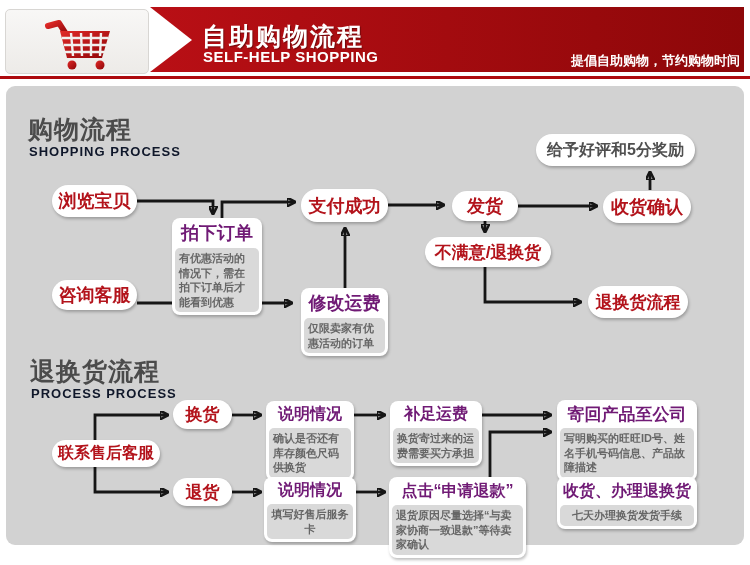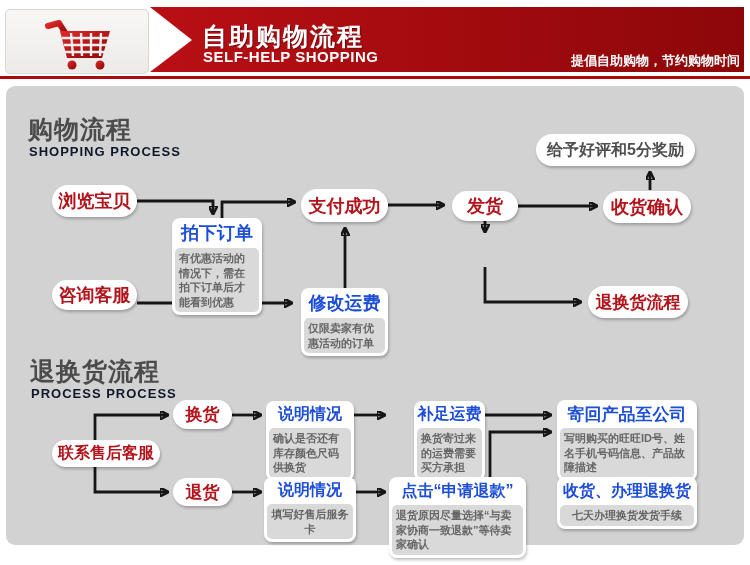--- a/index.html
+++ b/index.html
@@ -25,21 +25,21 @@
   .panel{position:absolute;left:6px;top:86px;width:738px;height:459px;background:#d2d2d2;border-radius:9px;}
   .sec-cn{position:absolute;font-size:25px;font-weight:bold;color:#4b4b4b;letter-spacing:1px;z-index:3;}
   .sec-en{position:absolute;font-size:13px;font-weight:bold;color:#0f172a;letter-spacing:1px;z-index:3;}
   
   .node{position:absolute;background:#fff;border-radius:16px;box-shadow:1px 2px 3px rgba(0,0,0,.25);
         display:flex;align-items:center;justify-content:center;color:#b3131b;font-weight:bold;
         font-size:18px;z-index:3;white-space:nowrap;}
   .node.gray{color:#4f4f4f;}
   .grp{position:absolute;background:#fff;border-radius:8px;box-shadow:1px 2px 3px rgba(0,0,0,.25);
        padding:0 3px 3px 3px;z-index:3;box-sizing:border-box;}
-  .grp .lbl{display:flex;align-items:center;justify-content:center;color:#1d4ed8;font-weight:bold;
+  .grp .lbl{display:flex;align-items:center;justify-content:center;color:#701a75;font-weight:bold;
             font-size:18px;height:30px;white-space:nowrap;}
   .grp .note{background:#d9d9d9;border-radius:5px;color:#666;font-weight:bold;font-size:11px;
              line-height:1.32;padding:3px 4px;word-break:break-all;text-align:left;}
   .grp .note.center{text-align:center;}
   
   .arrows{position:absolute;left:0;top:0;z-index:2;pointer-events:none;}
   .arrows path{stroke:#161616;stroke-width:2.8;fill:none;}
 </style>
 </head>
 <body>
@@ -121,39 +121,40 @@
 
   <div class="node" style="left:301px;top:189px;width:87px;height:33px;">支付成功</div>
 
   <div class="grp" style="left:301px;top:288px;width:87px;">
     <div class="lbl">修改运费</div>
     <div class="note">仅限卖家有优惠活动的订单</div>
   </div>
 
   <div class="node" style="left:452px;top:191px;width:66px;height:30px;">发货</div>
 
+  <div class="node" style="left:425px;top:237px;width:126px;height:30px;font-size:17px;">不满意/退换货</div>
 
   <div class="node" style="left:603px;top:191px;width:88px;height:32px;">收货确认</div>
 
   <div class="node gray" style="left:536px;top:134px;width:159px;height:32px;font-size:16px;">给予好评和5分奖励</div>
 
   <div class="node" style="left:588px;top:286px;width:100px;height:32px;font-size:17px;">退换货流程</div>
 
   <div class="node" style="left:173px;top:400px;width:59px;height:29px;font-size:17px;">换货</div>
 
   <div class="node" style="left:52px;top:440px;width:108px;height:27px;font-size:16px;">联系售后客服</div>
 
   <div class="node" style="left:173px;top:478px;width:59px;height:28px;font-size:17px;">退货</div>
 
   <div class="grp" style="left:266px;top:401px;width:88px;">
     <div class="lbl" style="font-size:16px;height:27px;">说明情况</div>
     <div class="note">确认是否还有库存颜色尺码供换货</div>
   </div>
 
-  <div class="grp" style="left:390px;top:401px;width:71px;margin-left:24px;">
+  <div class="grp" style="left:390px;top:401px;width:92px;">
     <div class="lbl" style="font-size:16px;height:27px;">补足运费</div>
     <div class="note">换货寄过来的运费需要买方承担</div>
   </div>
 
   <div class="grp" style="left:264px;top:477px;width:92px;">
     <div class="lbl" style="font-size:16px;height:27px;">说明情况</div>
     <div class="note center">填写好售后服务卡</div>
   </div>
 
   <div class="grp" style="left:557px;top:400px;width:140px;">

